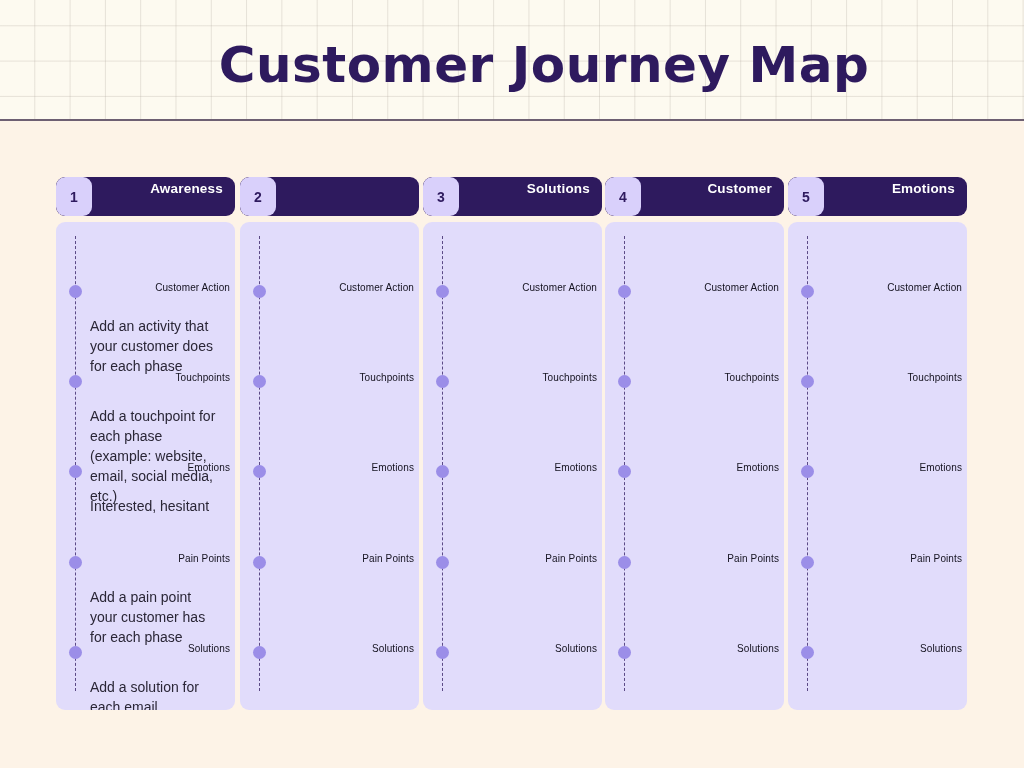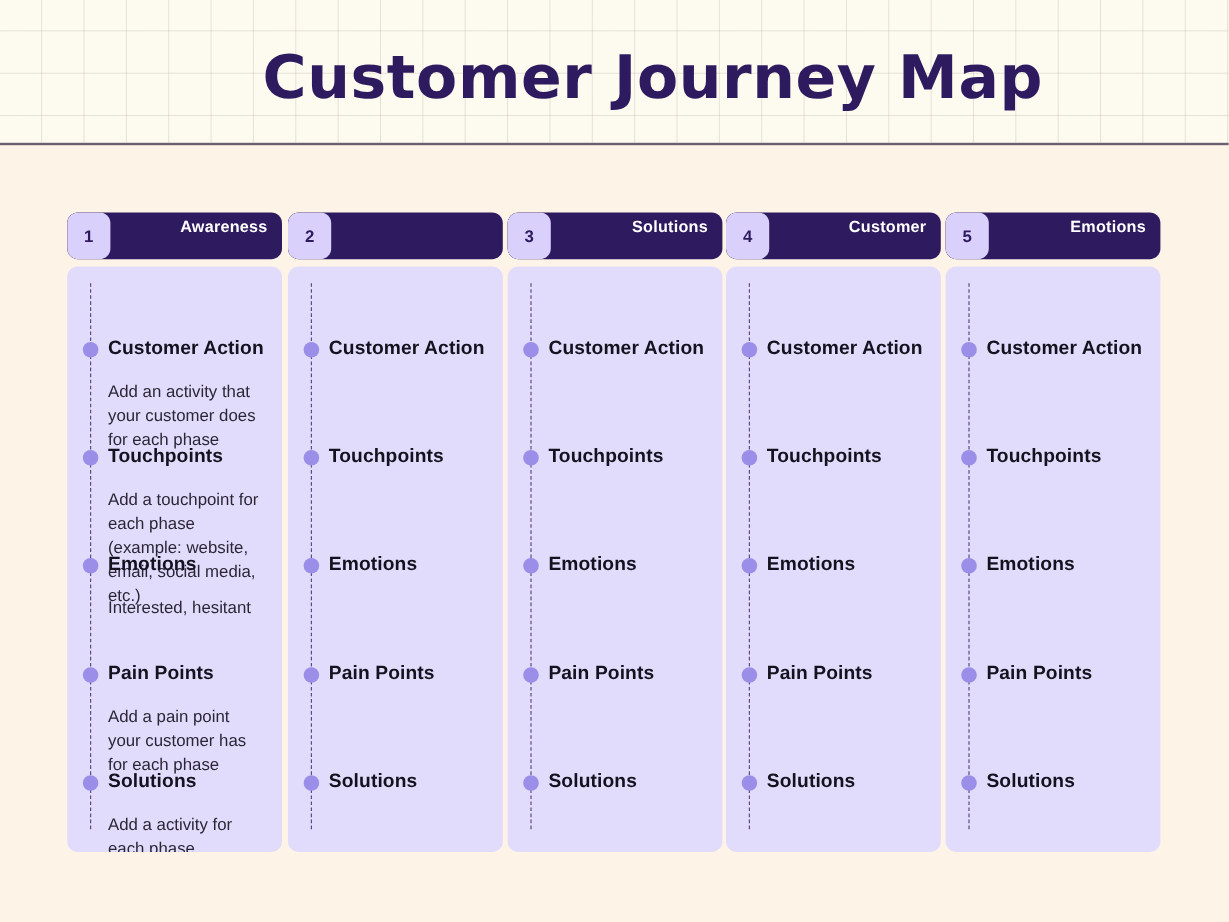--- a/index.html
+++ b/index.html
@@ -122,24 +122,25 @@
     width: 13px;
     height: 13px;
     border-radius: 50%;
     background: #9b8ee8;
   }
   .row-heading {
     position: absolute;
     left: 34px;
     top: -3px;
     width: 140px;
-    font-size: 16px;
-    font-weight: 700;
+    font-size: 10px;
+    font-weight: 400;
     color: #14121f;
     letter-spacing: 0.1px;
+    text-align: right;
   }
   .row-body {
     position: absolute;
     left: 34px;
     top: 32px;
     width: 132px;
     font-size: 14px;
     line-height: 1.42;
     color: #2a2636;
   }
@@ -175,21 +176,21 @@
           <div class="row-body">Interested, hesitant</div>
         </div>
         <div class="row" style="top: 334px;">
           <div class="bullet"></div>
           <div class="row-heading">Pain Points</div>
           <div class="row-body">Add a pain point your customer has for each phase</div>
         </div>
         <div class="row" style="top: 424px;">
           <div class="bullet"></div>
           <div class="row-heading">Solutions</div>
-          <div class="row-body">Add a activity for each phase</div>
+          <div class="row-body">Add a solution for each email</div>
         </div>
       </div>
     </div>
     <div class="column" style="left: 240px;">
       <div class="col-header">
         <div class="col-number">2</div>
       </div>
       <div class="col-card">
         <div class="dotted-line"></div>
         <div class="row" style="top: 63px;">

